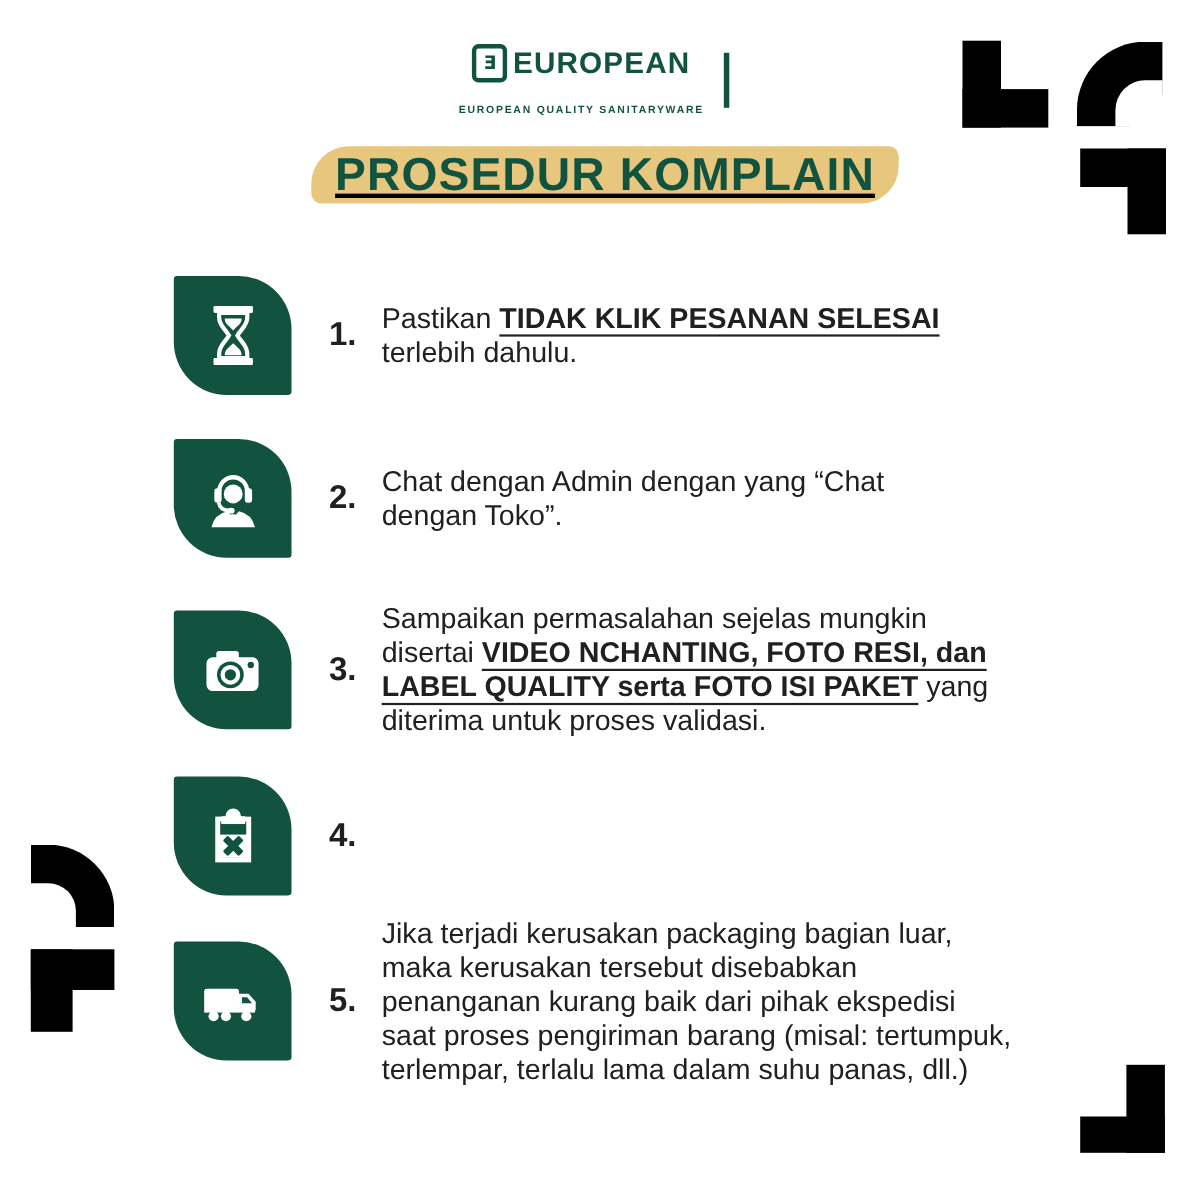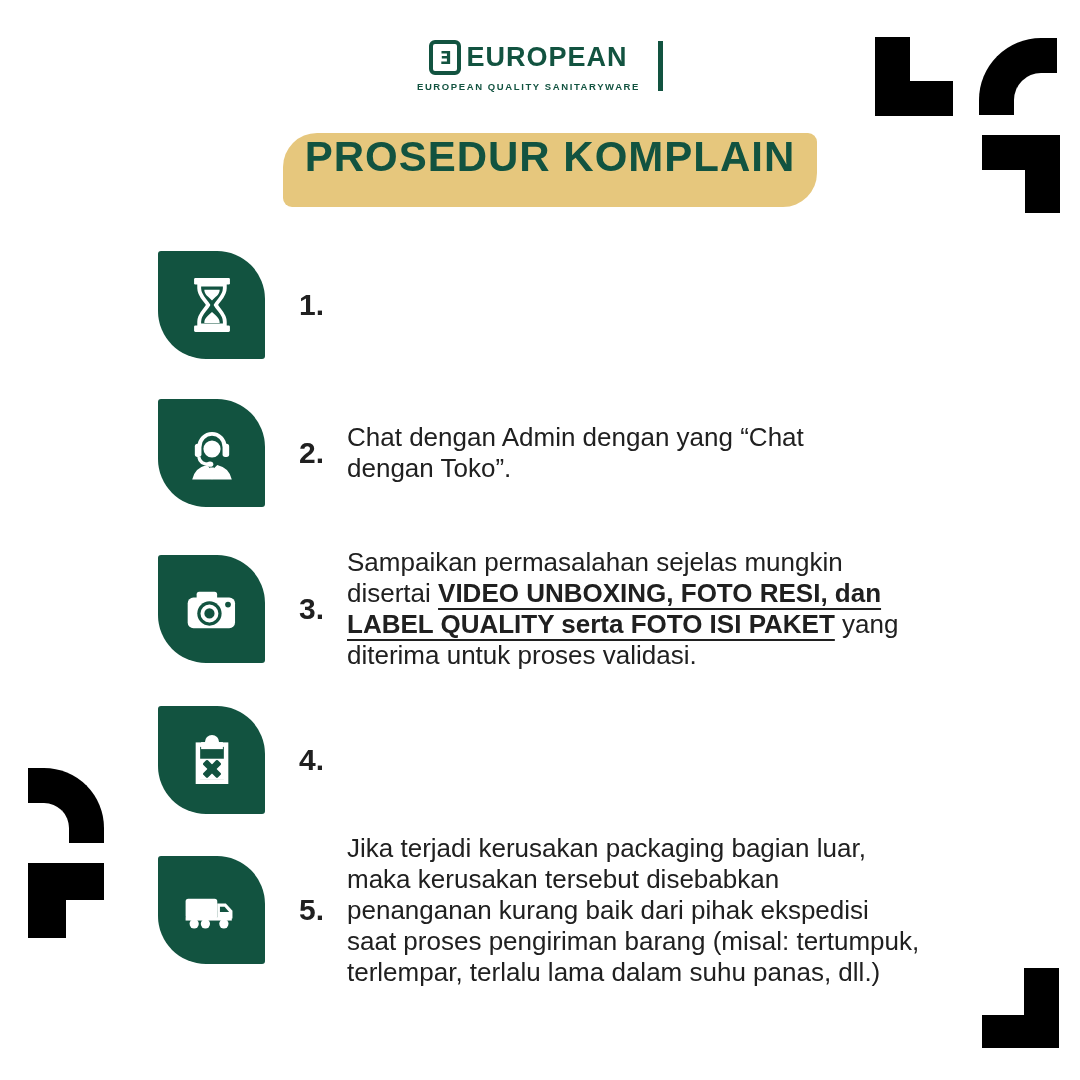--- a/index.html
+++ b/index.html
@@ -8,28 +8,28 @@
 
   
   .logo-row{position:absolute;top:40px;left:0;right:0;display:flex;justify-content:center;
             align-items:center;gap:18px;color:var(--dark,#125340);}
   .brand{display:flex;flex-direction:column;align-items:center;}
   .brand-top{display:flex;align-items:center;gap:5px;}
   .mark{width:24px;height:27px;border:4px solid var(--dark,#125340);border-radius:6px;
         display:flex;align-items:center;justify-content:center;font-weight:bold;font-size:17px;
         font-family:"DejaVu Sans", sans-serif;}
   .brand-name{font-size:27px;font-weight:bold;letter-spacing:1px;}
-  .tagline{font-size:9.5px;font-weight:bold;letter-spacing:1.6px;margin-top:6px;}
+  .tagline{font-size:9.5px;font-weight:bold;letter-spacing:1.6px;margin-top:20px;}
   .hdr-divider{width:5px;height:50px;background:var(--dark,#125340);}
   .store{font-size:37px;font-weight:bold;letter-spacing:0.5px;color:var(--dark,#125340);}
 
   
-  .banner{position:absolute;left:283px;top:133px;width:534px;height:74px;
+  .banner{position:absolute;left:283px;top:133px;width:534px;height:52px;
           background:var(--tan,#E6C77D);border-radius:34px 9px 34px 9px;
-          display:flex;justify-content:center;}
+          display:flex;align-items:center;justify-content:center;text-decoration:underline;}
   .banner span{font-size:42px;font-weight:bold;letter-spacing:1px;color:var(--dark,#125340);}
 
   
   .step{position:absolute;left:158px;height:110px;display:flex;align-items:center;}
   .tile{width:107px;height:108px;background:var(--dark,#125340);
         border-radius:3px 48px 3px 48px;display:flex;align-items:center;justify-content:center;
         flex:0 0 auto;}
   .num{width:48px;margin-left:34px;font-size:30px;font-weight:bold;color:var(--text,#202020);
        flex:0 0 auto;}
   .step-text{width:640px;font-size:26px;line-height:31px;color:var(--text,#202020);
@@ -74,20 +74,22 @@
     <div class="tile">
       <svg width="64" height="64" viewBox="0 0 100 100">
         <rect x="22" y="8" width="56" height="10" rx="2" fill="#fff"></rect>
         <rect x="22" y="82" width="56" height="10" rx="2" fill="#fff"></rect>
         <path d="M30 18 h40 v6 c0 12 -9 17 -14 26 c5 9 14 14 14 26 v6 h-40 v-6 c0 -12 9 -17 14 -26 c-5 -9 -14 -14 -14 -26 z" fill="none" stroke="#fff" stroke-width="6"></path>
         <path d="M38 26 h24 c0 8 -7 11 -12 17 c-5 -6 -12 -9 -12 -17 z" fill="#fff"></path>
         <path d="M50 61 c6 6 12 9 12 17 h-24 c0 -8 6 -11 12 -17 z" fill="#fff"></path>
       </svg>
     </div>
     <div class="num">1.</div>
+    <div class="step-text"><span>Pastikan </span><span class="seg-bu">TIDAK KLIK PESANAN SELESAI</span><span>
+terlebih dahulu.</span></div>
   </div>
 
   <div class="step" style="top:398px">
     <div class="tile">
       <svg width="66" height="66" viewBox="0 0 100 100">
         <path d="M31 40 a19 19 0 0 1 38 0" fill="none" stroke="#fff" stroke-width="6"></path>
         <rect x="24" y="36" width="10" height="20" rx="4" fill="#fff"></rect>
         <rect x="66" y="36" width="10" height="20" rx="4" fill="#fff"></rect>
         <circle cx="50" cy="44" r="13" fill="#fff"></circle>
         <path d="M30 56 q2 11 15 11" fill="none" stroke="#fff" stroke-width="5"></path>
@@ -106,21 +108,21 @@
       <svg width="64" height="64" viewBox="0 0 100 100">
         <rect x="26" y="23" width="32" height="14" rx="4" fill="#fff"></rect>
         <rect x="12" y="32" width="74" height="48" rx="9" fill="#fff"></rect>
         <circle cx="46" cy="57" r="19" fill="#125340"></circle>
         <circle cx="46" cy="57" r="11" fill="none" stroke="#fff" stroke-width="6"></circle>
         <circle cx="75" cy="43" r="4.5" fill="#125340"></circle>
       </svg>
     </div>
     <div class="num">3.</div>
     <div class="step-text"><span>Sampaikan permasalahan sejelas mungkin
-disertai </span><span class="seg-bu">VIDEO UNBOXING, FOTO RESI, dan</span><span>
+disertai </span><span class="seg-bu">VIDEO NCHANTING, FOTO RESI, dan</span><span>
 </span><span class="seg-bu">LABEL QUALITY serta FOTO ISI PAKET</span><span> yang
 diterima untuk proses validasi.</span></div>
   </div>
 
   <div class="step" style="top:705px">
     <div class="tile">
       <svg width="64" height="64" viewBox="0 0 100 100">
         <rect x="28" y="26" width="44" height="58" fill="none" stroke="#fff" stroke-width="7"></rect>
         <rect x="30" y="48" width="40" height="33" fill="#fff"></rect>
         <path d="M50 11 a11 11 0 0 1 11 11 v6 h-22 v-6 a11 11 0 0 1 11 -11 z" fill="#fff"></path>

